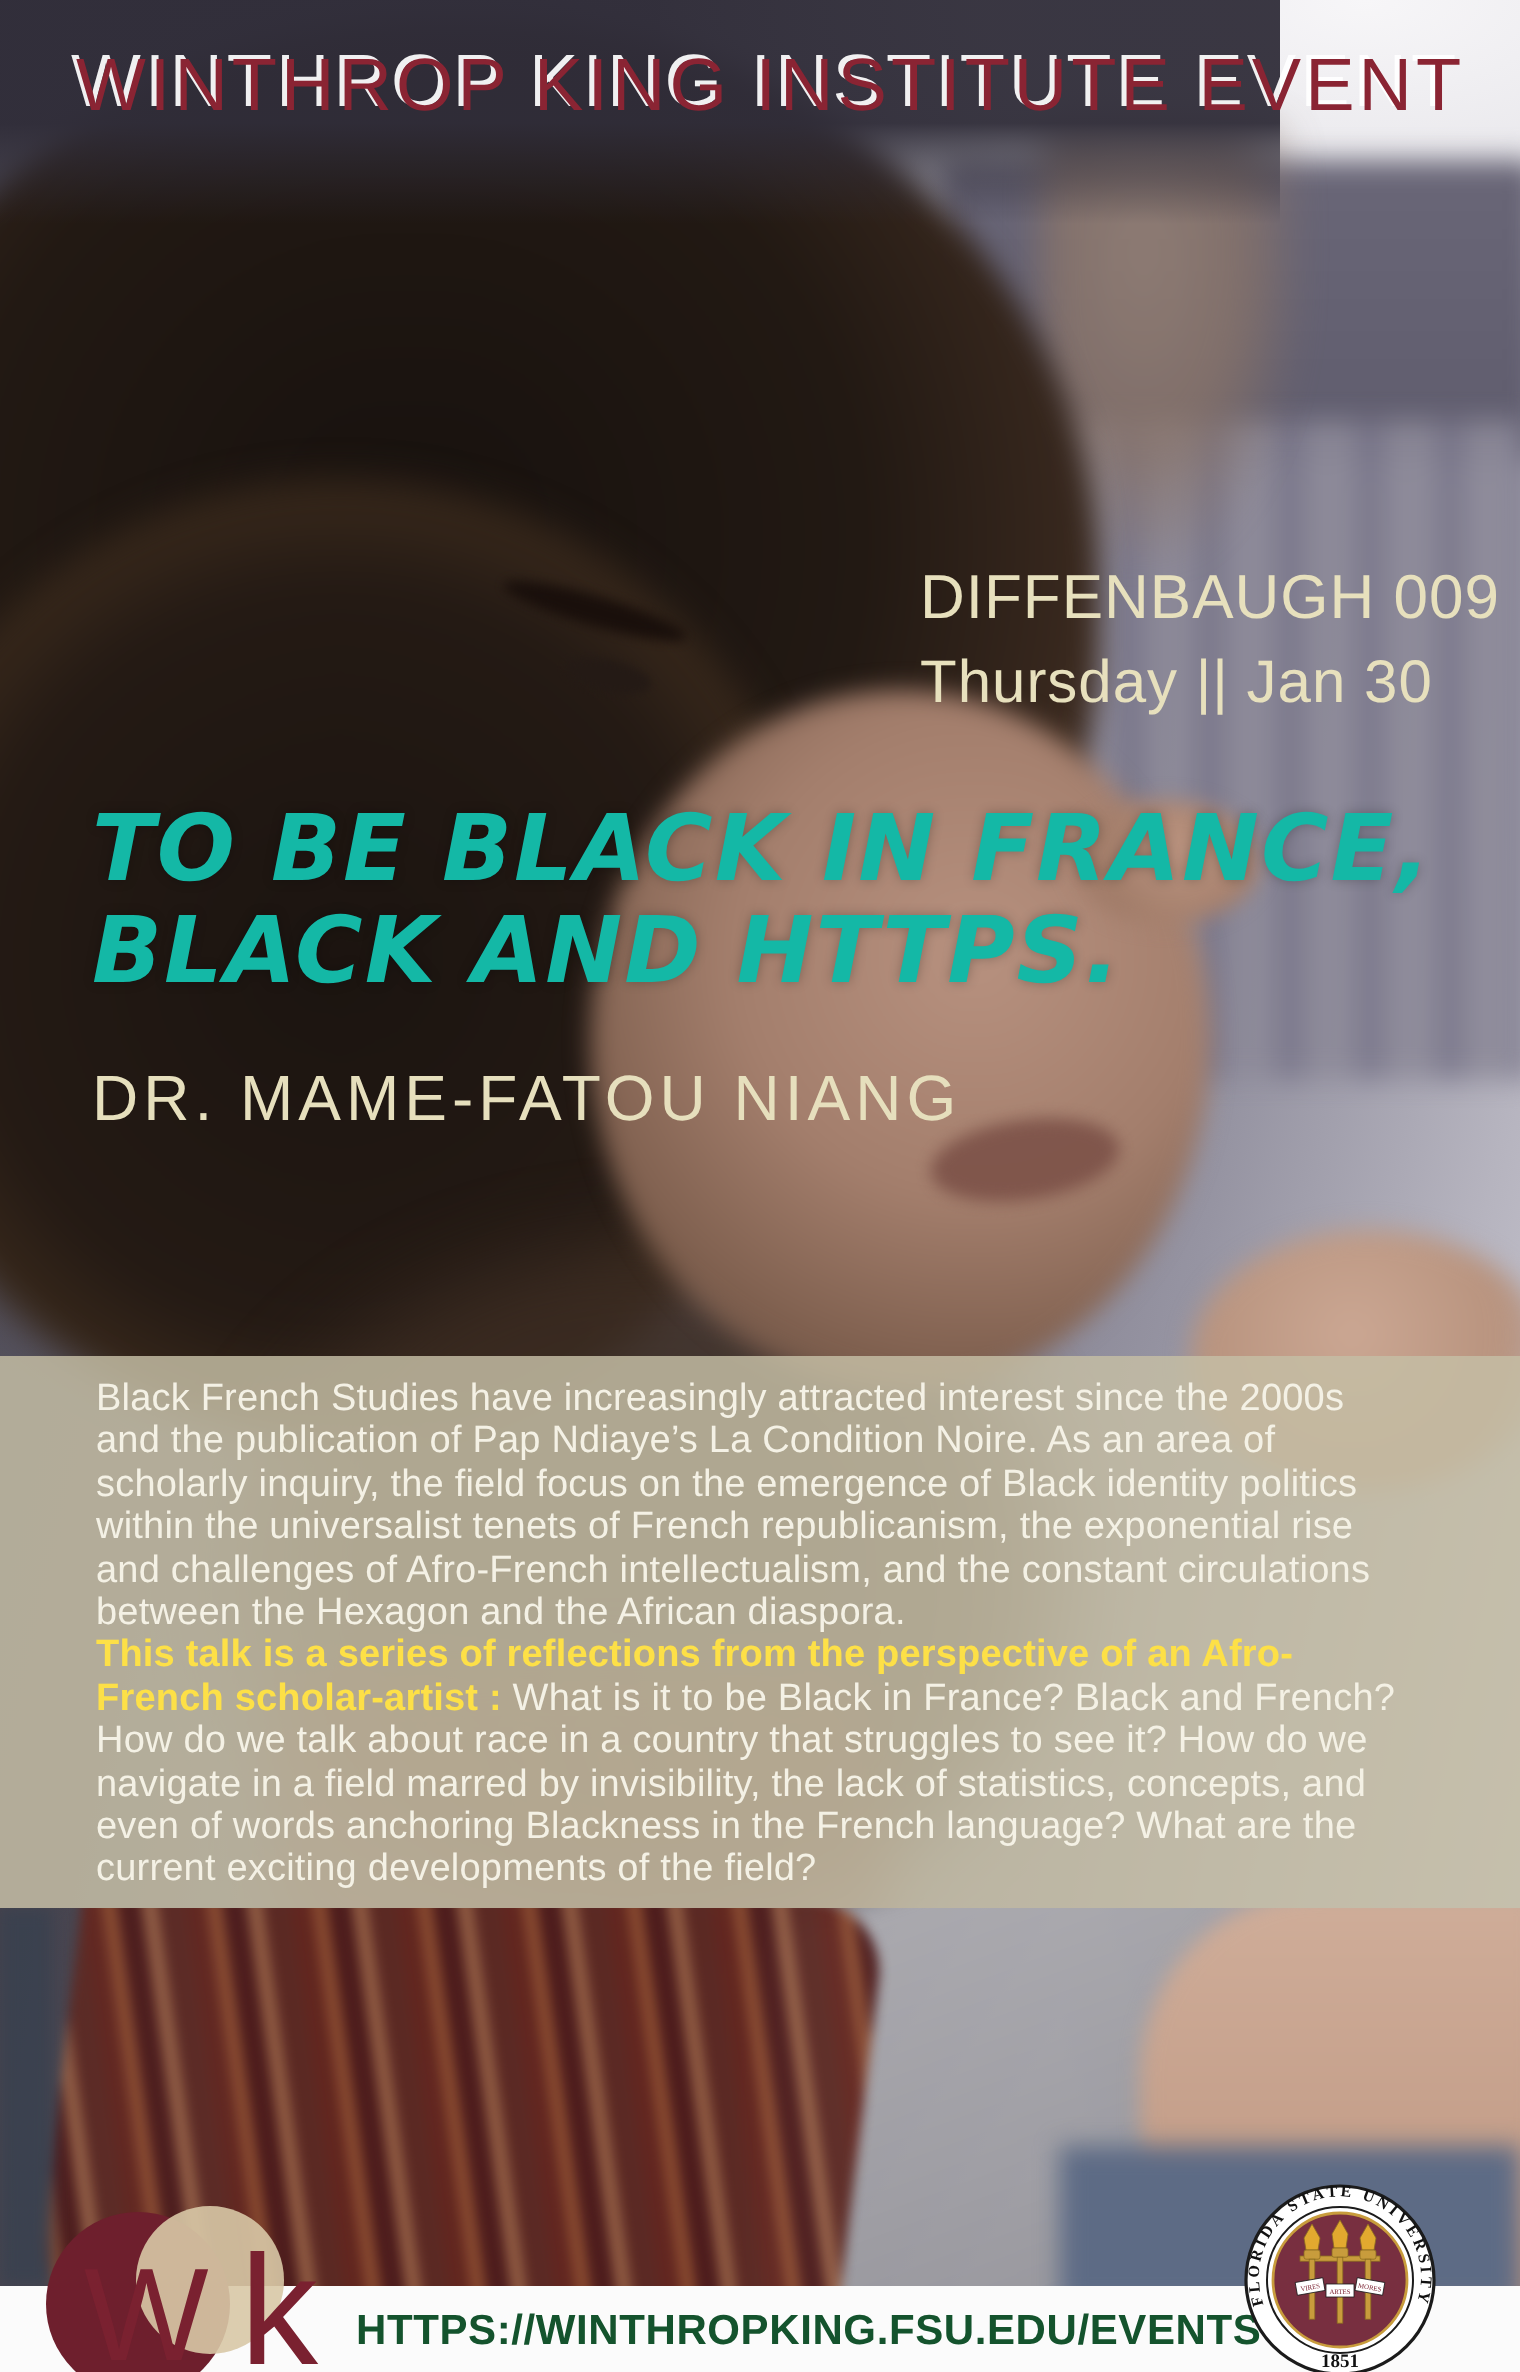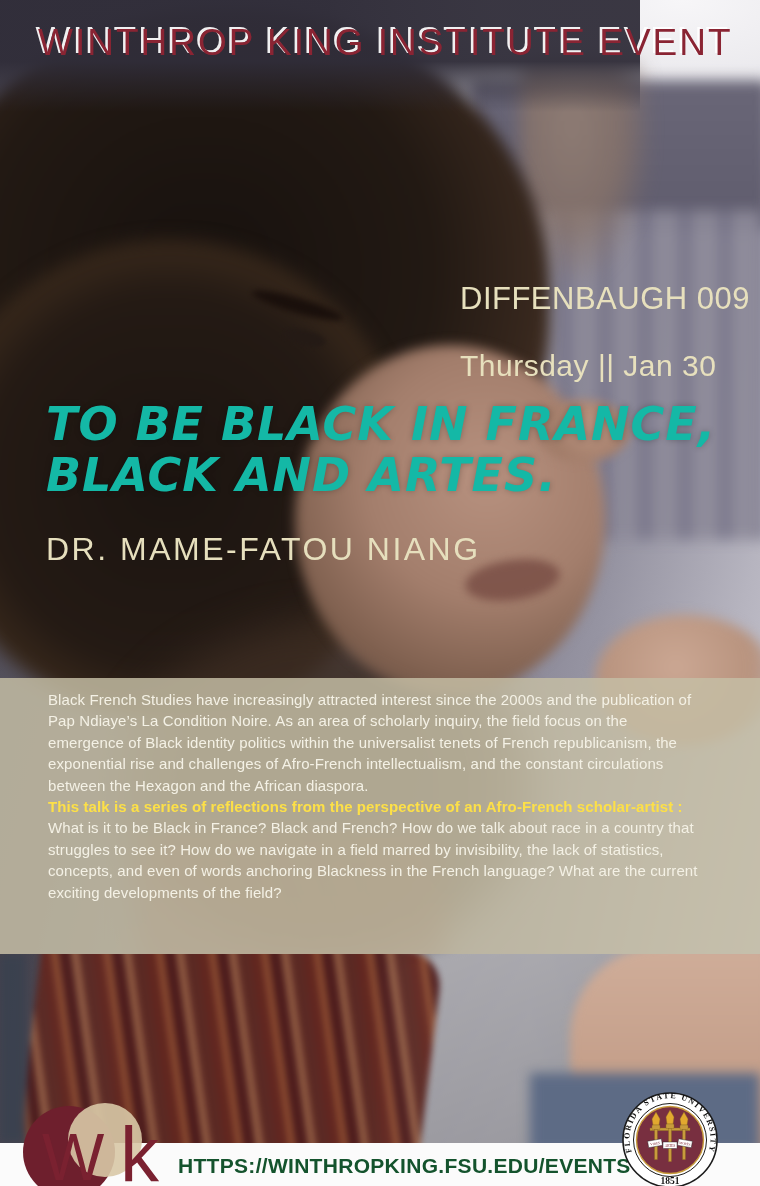--- a/index.html
+++ b/index.html
@@ -60,29 +60,29 @@
   .arm{right:-10px;top:-8px;width:200px;height:205px;border-radius:45% 0 0 45%;filter:blur(5px);
     background:linear-gradient(180deg,#cfad99 0%,#c39d88 70%,#b38f7c 100%);}
   .denim{right:0;bottom:-10px;width:230px;height:80px;filter:blur(6px);background:#5d6b85;}
 
   
   .header-title{left:38px;top:22px;width:720px;
     font-size:37px;font-weight:400;letter-spacing:2px;color:#8a2433;white-space:nowrap;
     text-shadow:-2.5px -2px 0 rgba(255,255,255,.93);}
   .event-info{left:460px;top:281px;color:#e7e0bd;}
   .event-location{font-size:31px;letter-spacing:.5px;text-align:center;}
-  .event-date{font-size:30px;margin-top:32px;letter-spacing:.5px;}
+  .event-date{font-size:30px;margin-top:8px;letter-spacing:.5px;}
   .talk-title{left:46px;top:399px;color:#14b8a6;font-family:"DejaVu Sans",sans-serif;
     font-weight:bold;font-style:italic;font-size:46px;line-height:1.1;letter-spacing:1px;
     text-shadow:0 0 6px rgba(0,0,0,.25);}
   .speaker{left:46px;top:531px;color:#e6dfbd;font-size:32px;font-weight:400;letter-spacing:2.5px;white-space:nowrap;}
 
   .abstract-band{left:0;top:678px;width:760px;height:276px;
     background:rgba(197,190,164,.84);padding:11px 62px 0 48px;}
-  .abstract-band p{margin:0;color:#f4f1e5;font-size:15px;line-height:21.4px;letter-spacing:.1px;}
+  .abstract-band p{margin:0;color:#f4f1e5;font-size:19px;line-height:21.4px;letter-spacing:.1px;}
   .abstract-bold{color:#fde047;font-weight:bold;}
 
   
   .footer-band{left:0;top:1143px;width:760px;height:43px;background:#fbfbfb;}
   .footer-url{position:absolute;left:178px;top:0;height:58px;line-height:45px;
     font-size:21px;font-weight:bold;letter-spacing:.3px;color:#14532d;white-space:nowrap;}
   .wk-logo{left:20px;top:1096px;}
   .fsu-seal{left:622px;top:1092px;}
 </style>
 </head>
@@ -119,21 +119,21 @@
 
   <div class="abs header-title">WINTHROP KING INSTITUTE EVENT</div>
 
   <div class="abs event-info">
     <div class="event-location">DIFFENBAUGH 009</div>
     <div class="event-date">Thursday || Jan 30</div>
   </div>
 
   <div class="abs talk-title">
     <div>TO BE BLACK IN FRANCE,</div>
-    <div>BLACK AND ARTES.</div>
+    <div>BLACK AND HTTPS.</div>
   </div>
 
   <div class="abs speaker">DR. MAME-FATOU NIANG</div>
 
   <div class="abs abstract-band">
     <p>Black French Studies have increasingly attracted interest since the 2000s and the publication of Pap Ndiaye’s La Condition Noire. As an area of scholarly inquiry, the field focus on the emergence of Black identity politics within the universalist tenets of French republicanism, the exponential rise and challenges of Afro-French intellectualism, and the constant circulations between the Hexagon and the African diaspora.</p>
     <p><span class="abstract-bold">This talk is a series of reflections from the perspective of an Afro-French scholar-artist :</span><span> What is it to be Black in France? Black and French? How do we talk about race in a country that struggles to see it? How do we navigate in a field marred by invisibility, the lack of statistics, concepts, and even of words anchoring Blackness in the French language? What are the current exciting developments of the field?</span></p>
   </div>
 
   <div class="abs footer-band">

